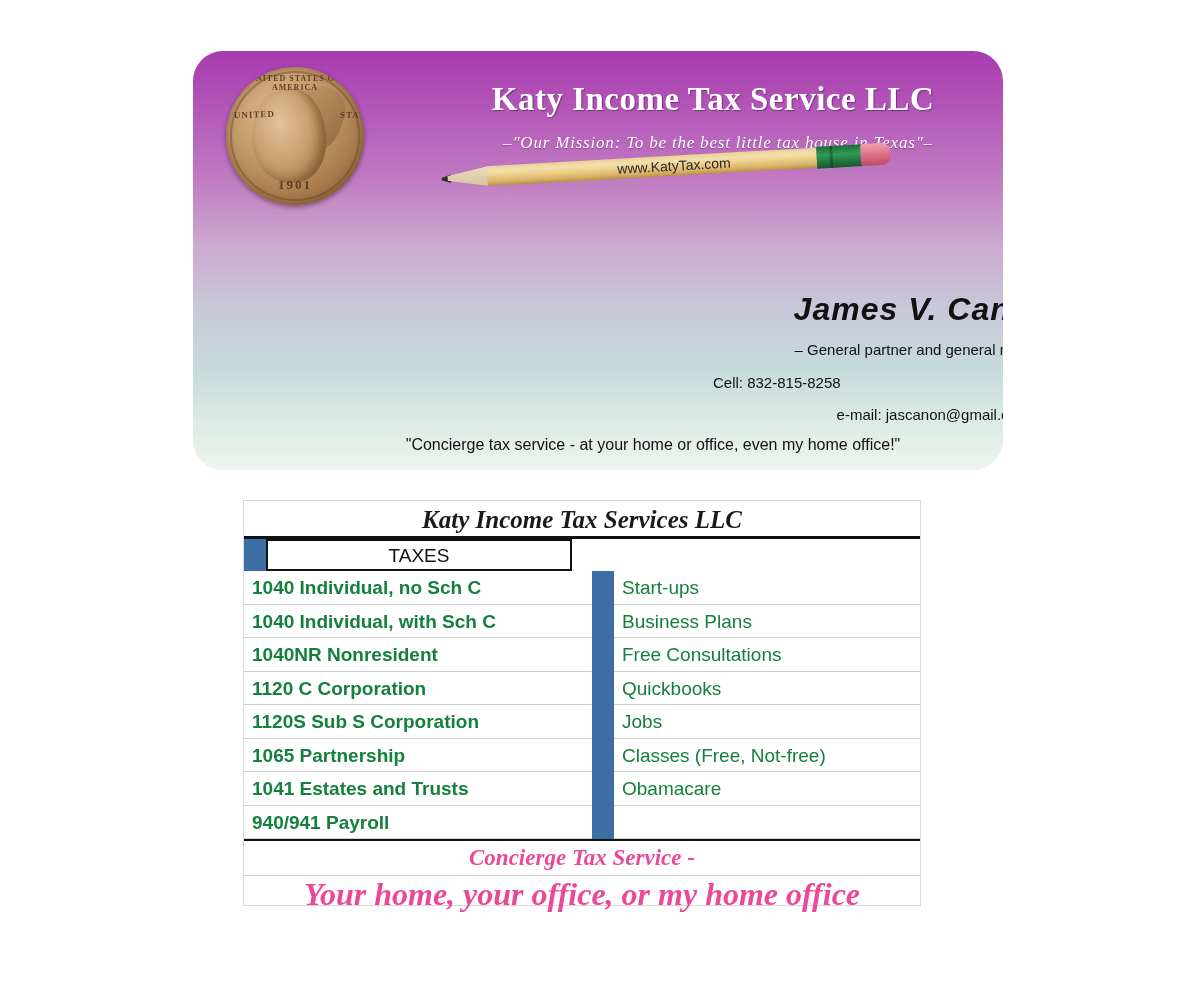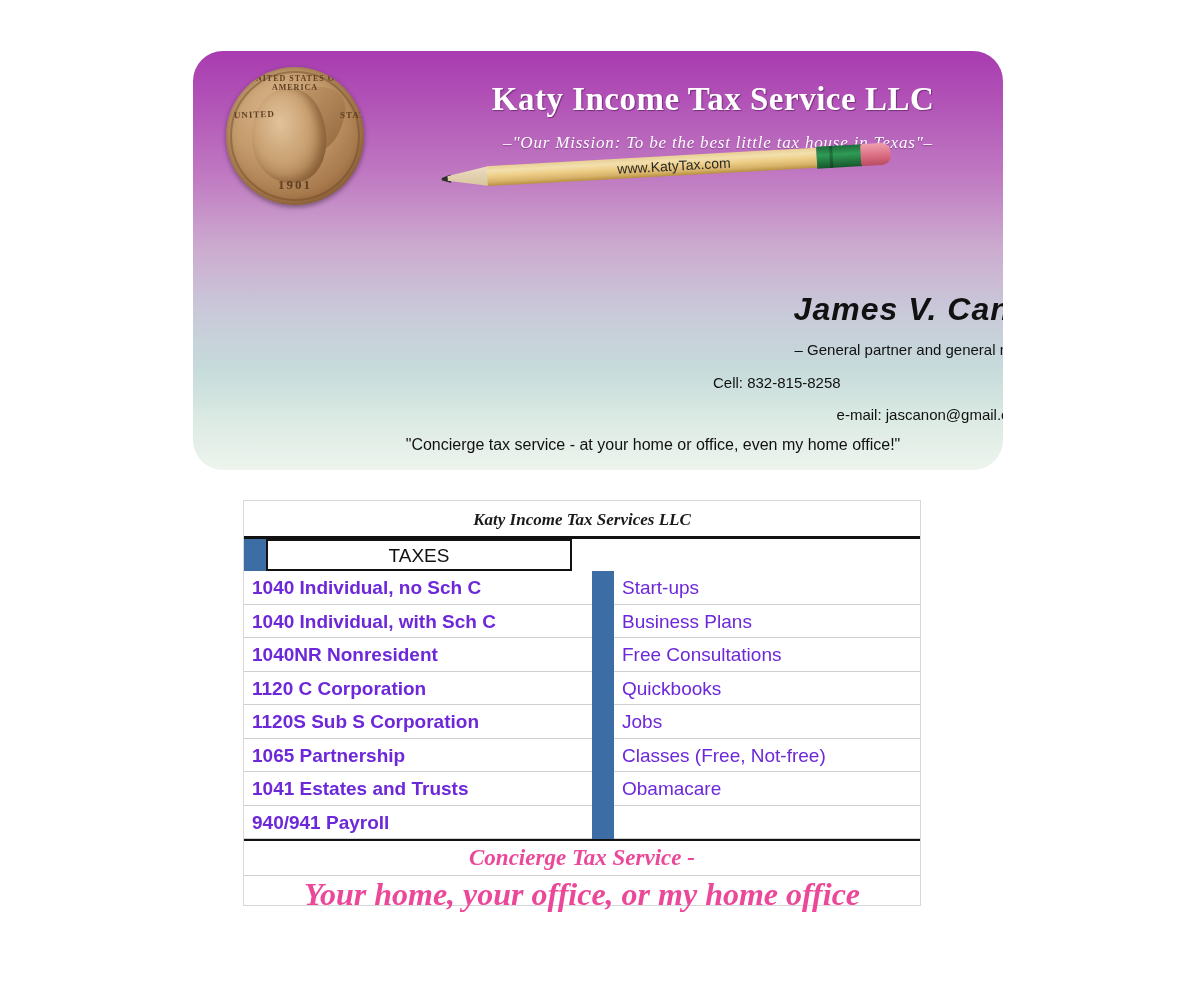--- a/index.html
+++ b/index.html
@@ -285,21 +285,21 @@
     height: 406px;
     background: #ffffff;
     border: 1px solid #d7d7d7;
     box-sizing: border-box;
   }
   .svc-title {
     height: 38px;
     line-height: 38px;
     text-align: center;
     font-family: "Liberation Serif", serif;
-    font-size: 17px;
+    font-size: 25px;
     font-weight: bold;
     font-style: italic;
     color: #1a1a1a;
     border-bottom: 3px solid #111;
     box-sizing: border-box;
   }
   .svc-head {
     display: flex;
     height: 32px;
     box-sizing: border-box;
@@ -320,21 +320,21 @@
   .col-left { width: 348px; }
   .col-divider { width: 22px; background: #3c6ea5; }
   .col-right { width: 306px; }
 
   .svc-cell {
     height: 33.5px;
     line-height: 33px;
     padding-left: 8px;
     font-size: 19px;
     font-weight: bold;
-    color: #6d28d9;
+    color: #15803d;
     border-bottom: 1px solid #d0d0d0;
     box-sizing: border-box;
     white-space: nowrap;
     overflow: hidden;
   }
   .col-right .svc-cell { font-weight: normal; }
 
   .svc-foot1, .svc-foot2 {
     text-align: center;
     font-family: "Liberation Serif", serif;

